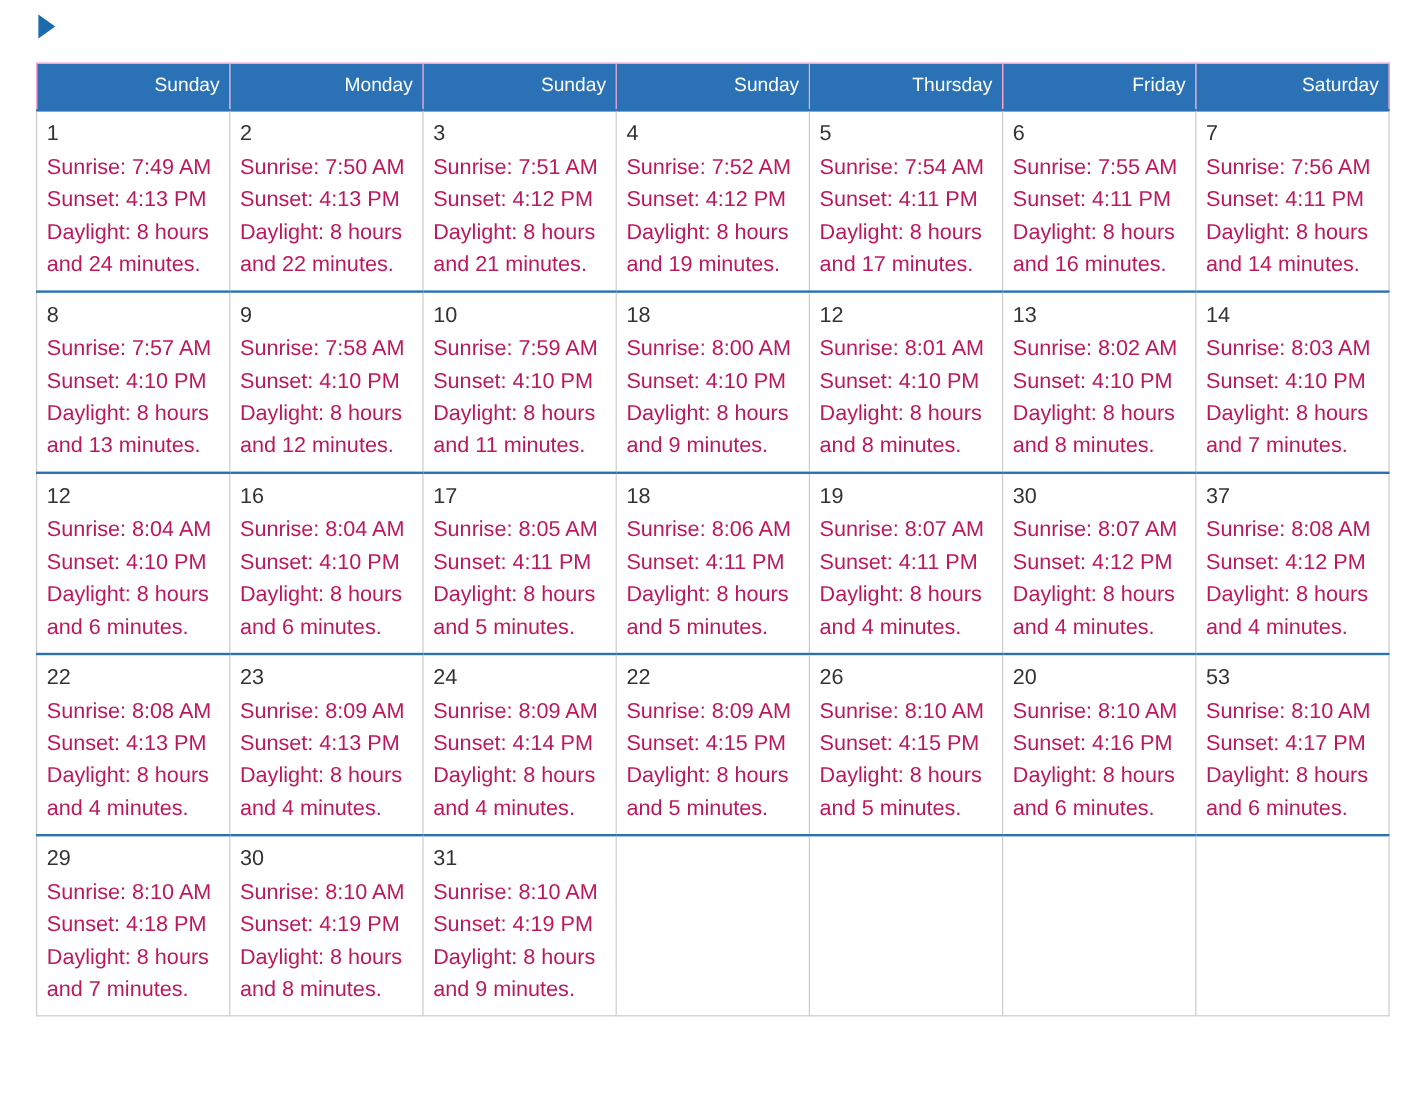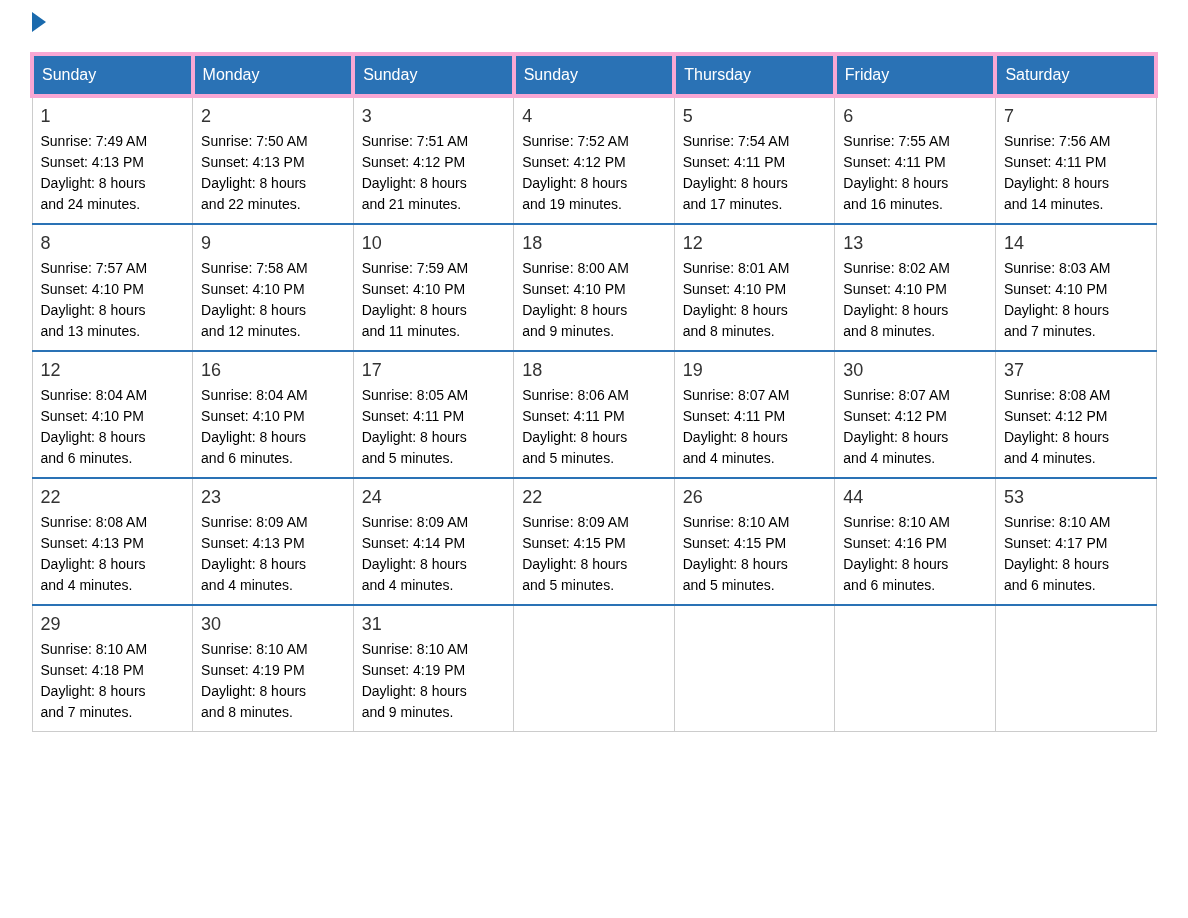--- a/index.html
+++ b/index.html
@@ -64,40 +64,40 @@
       width: 100%;
       border-collapse: collapse;
       border: 1px solid #aaa;
     }
     .calendar th {
       background-color: #2a72b5;
       color: #fff;
       font-size: 16px;
       font-weight: normal;
       padding: 10px 8px;
-      text-align: left;
-      border: 4px solid #f9a8d4;
+      text-align: right;
+      border: 1px solid #f9a8d4;
     }
     .calendar td {
       vertical-align: top;
       padding: 8px 8px;
       border: 1px solid #ccc;
       width: calc(100% / 7);
       min-height: 110px;
       height: 120px;
     }
     .day-number {
       font-size: 18px;
       color: #333;
       margin-bottom: 4px;
       display: block;
     }
     .day-info {
-      font-size: 14px;
-      color: #000000;
+      font-size: 18px;
+      color: #be185d;
       line-height: 1.5;
     }
     .empty-cell {
       background: #fff;
     }
     .week-row td {
       border-top: 2px solid #2a72b5;
     }
   </style>
 </head>
@@ -237,21 +237,21 @@
         </td>
         <td>
           <span class="day-number">22</span>
           <div class="day-info">Sunrise: 8:09 AM<br>Sunset: 4:15 PM<br>Daylight: 8 hours<br>and 5 minutes.</div>
         </td>
         <td>
           <span class="day-number">26</span>
           <div class="day-info">Sunrise: 8:10 AM<br>Sunset: 4:15 PM<br>Daylight: 8 hours<br>and 5 minutes.</div>
         </td>
         <td>
-          <span class="day-number">44</span>
+          <span class="day-number">20</span>
           <div class="day-info">Sunrise: 8:10 AM<br>Sunset: 4:16 PM<br>Daylight: 8 hours<br>and 6 minutes.</div>
         </td>
         <td>
           <span class="day-number">53</span>
           <div class="day-info">Sunrise: 8:10 AM<br>Sunset: 4:17 PM<br>Daylight: 8 hours<br>and 6 minutes.</div>
         </td>
       </tr>
       <tr class="week-row">
         <td>
           <span class="day-number">29</span>

